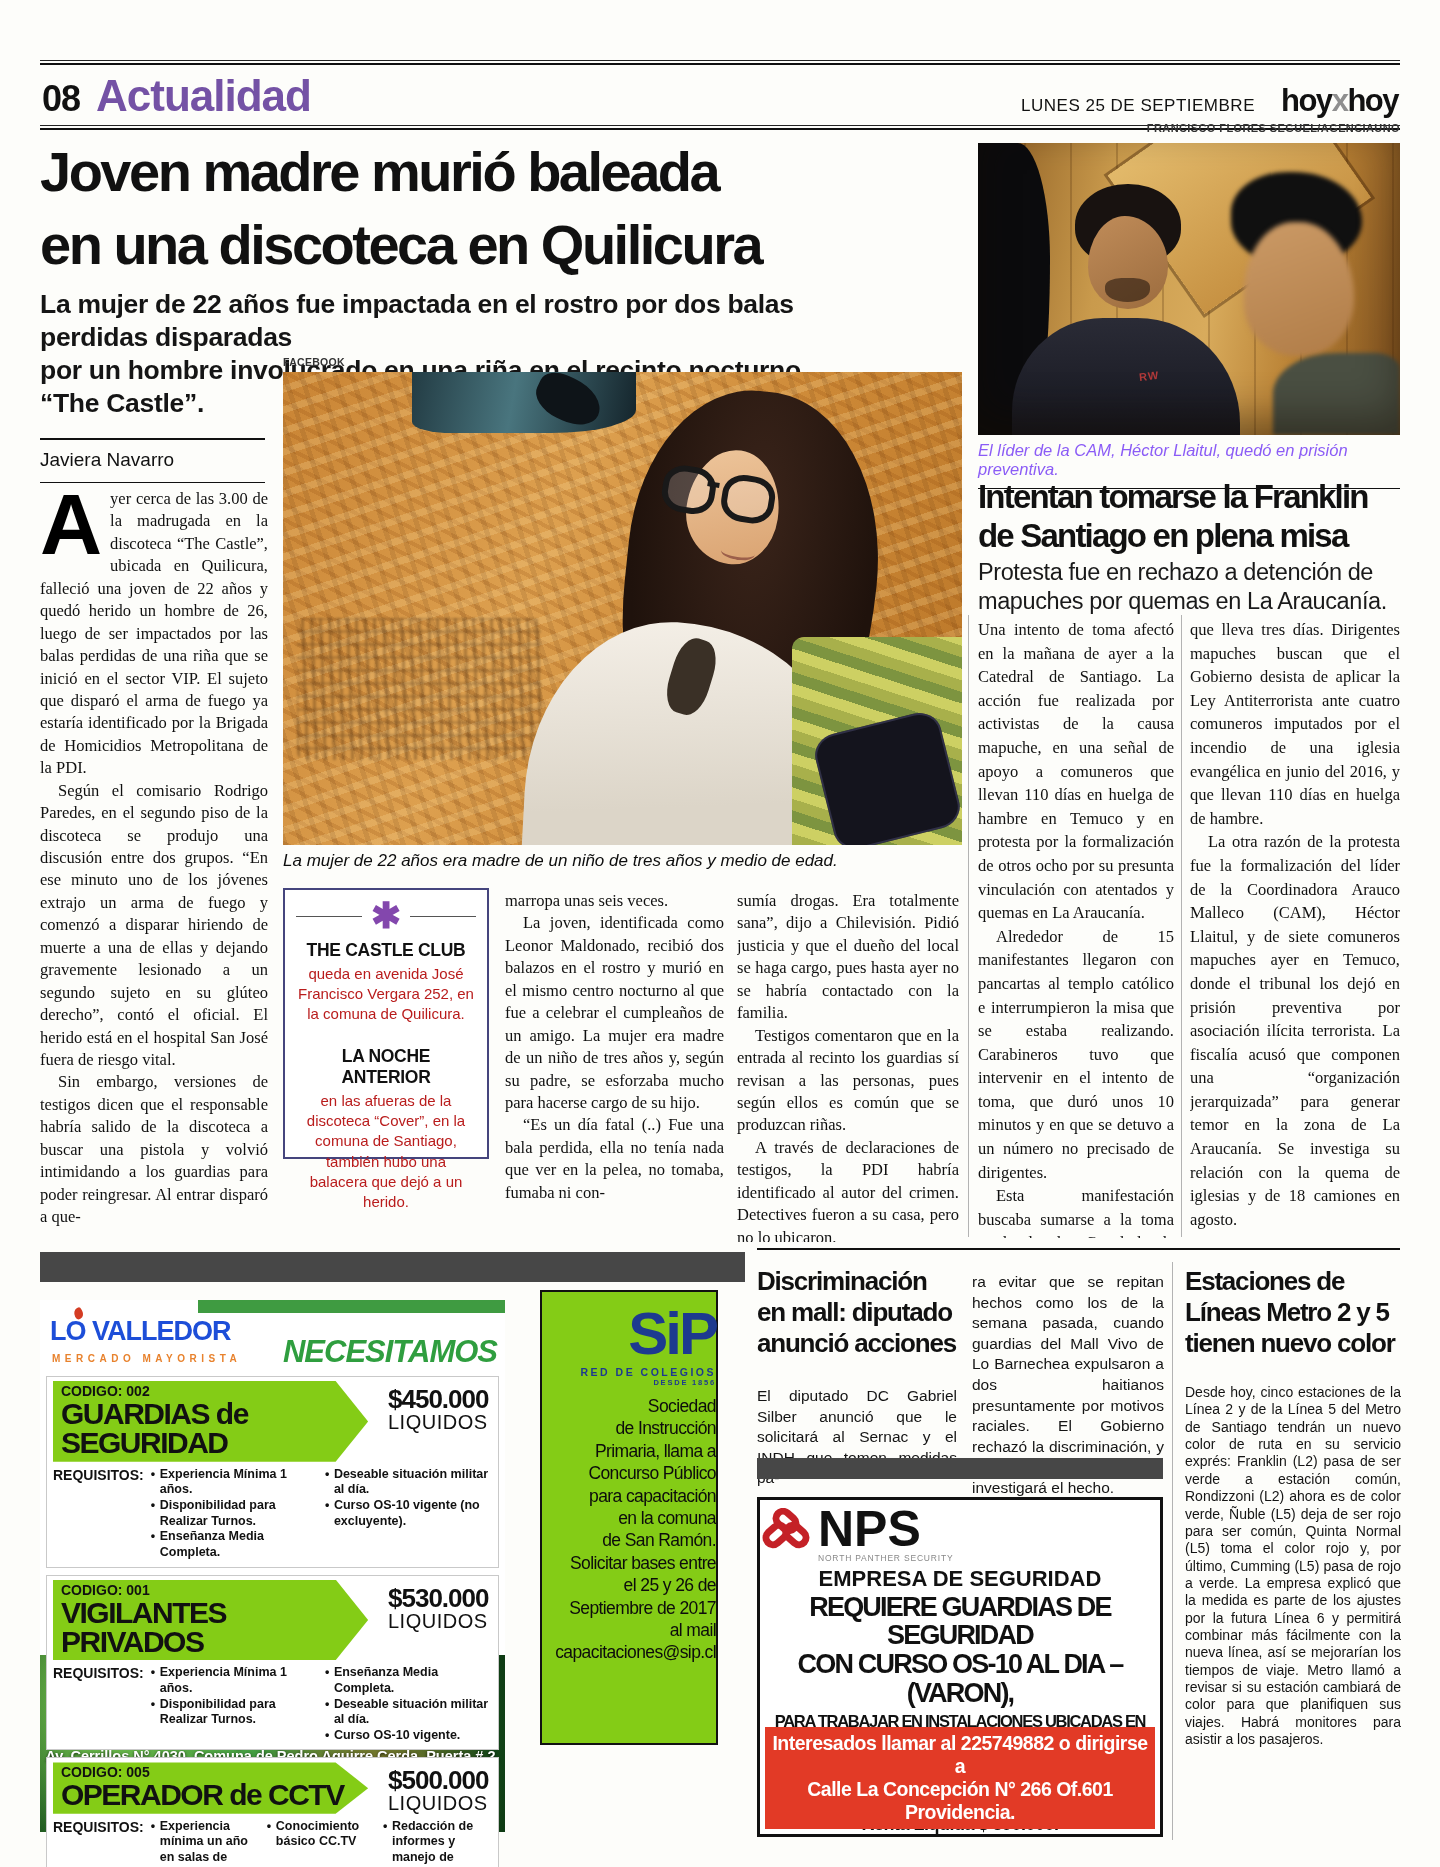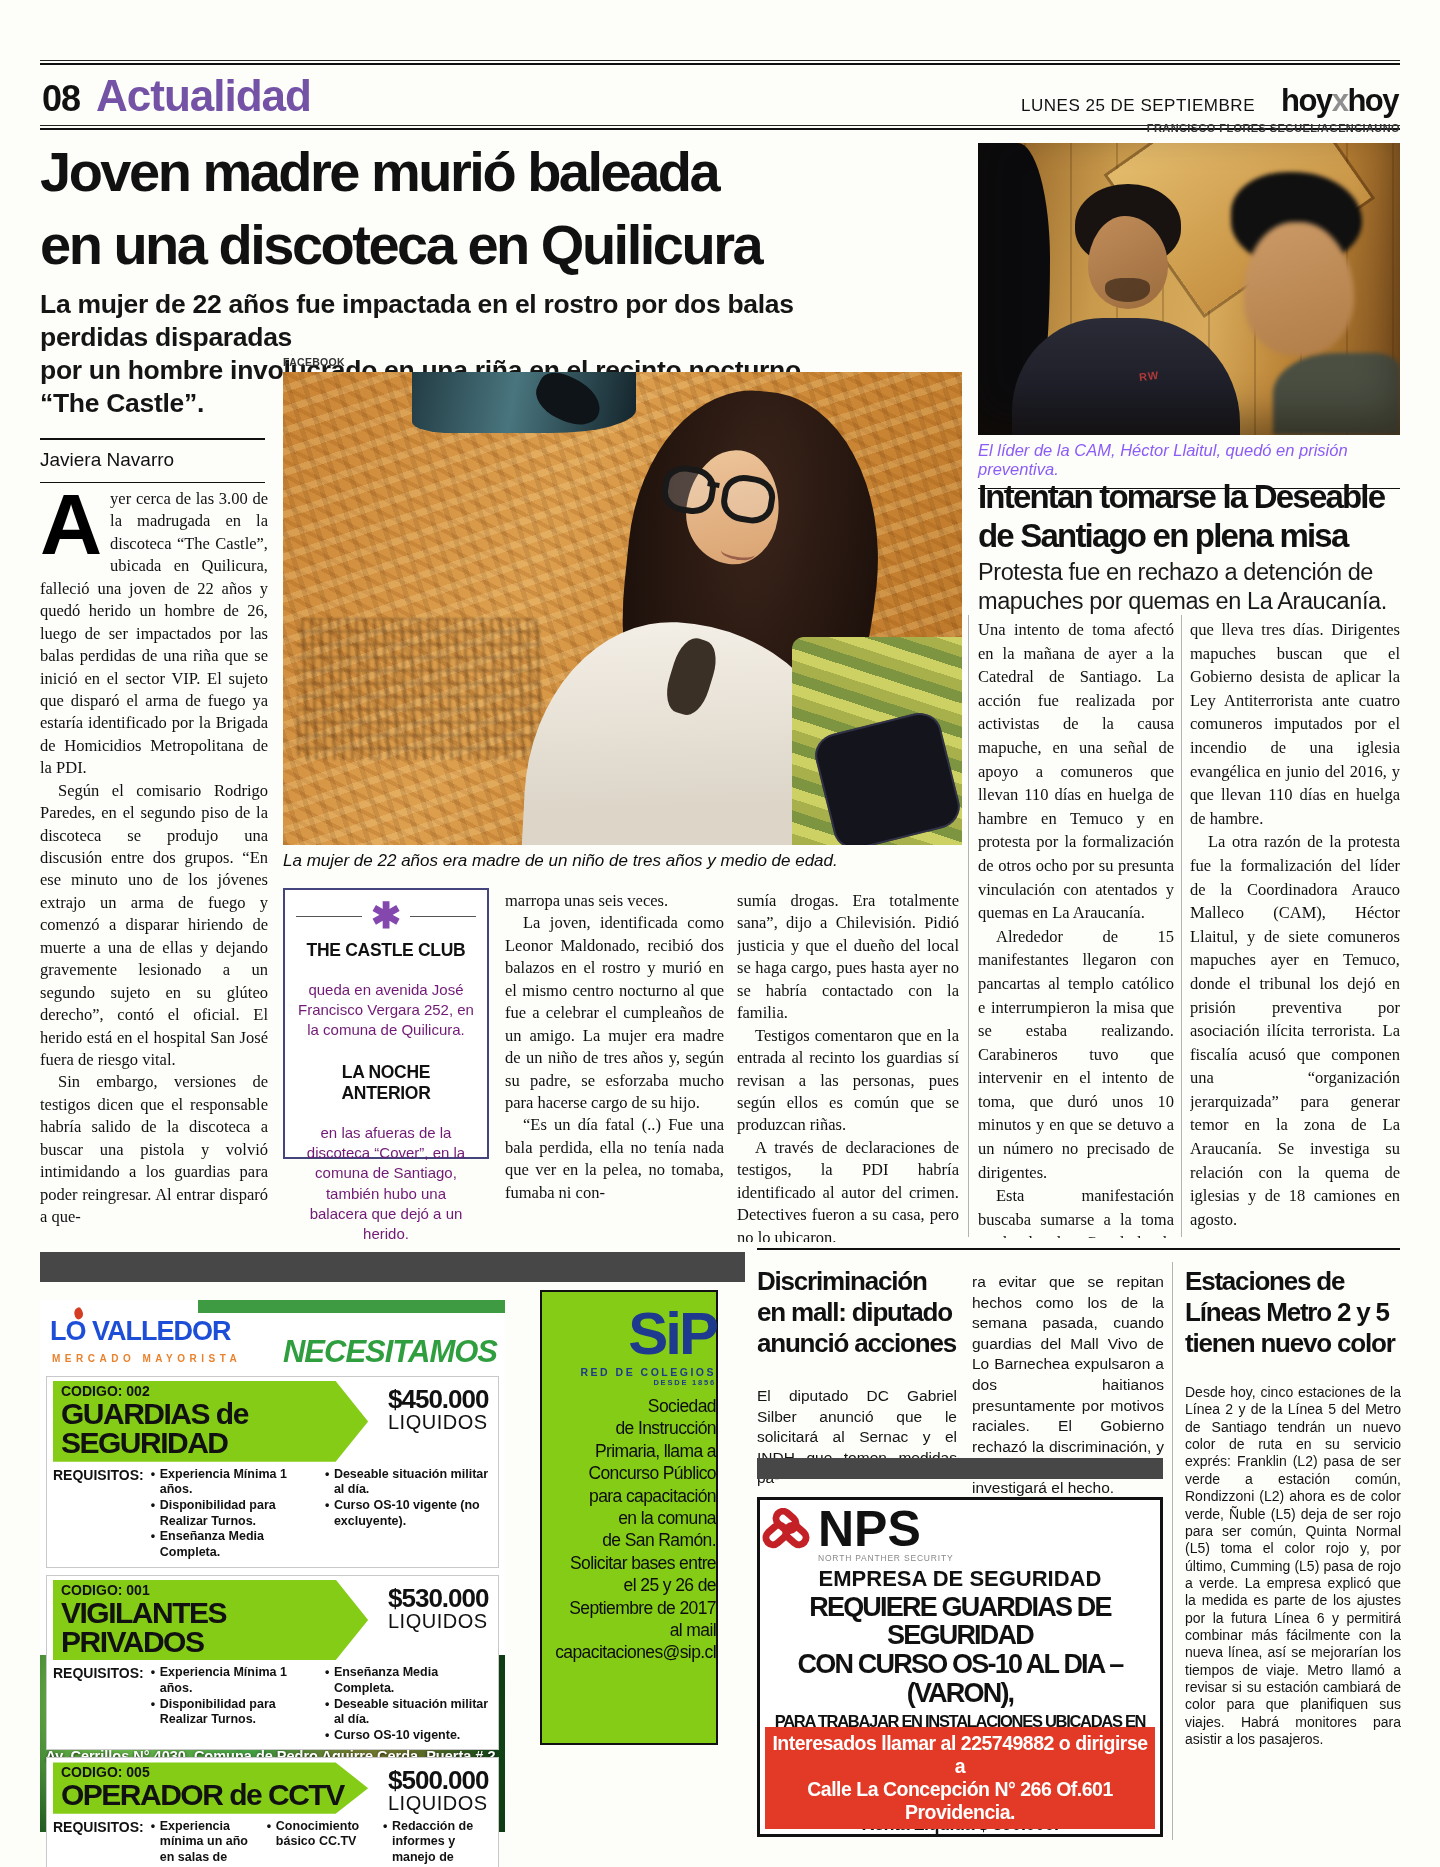--- a/index.html
+++ b/index.html
@@ -72,21 +72,21 @@
   .p1-pillow{position:absolute;right:1.5%;bottom:1%;width:19%;height:25%;background:#14141d;
     border-radius:18%;transform:rotate(-14deg);box-shadow:inset 0 0 0 2px rgba(100,100,150,.35);}
 
   
   #infobox{left:283px;top:888px;width:206px;height:271px;border:2px solid #45457d;background:#fff;
     box-sizing:border-box;text-align:center;padding:8px 11px;}
   .ib-astrow{display:flex;align-items:center;gap:9px;}
   .ib-line{flex:1;border-top:1.5px solid #555;}
   .ib-ast{color:#8347ad;font-size:36px;font-weight:900;line-height:1;}
   .ib-title{font-size:17.5px;font-weight:800;letter-spacing:-.3px;margin-top:6px;}
-  .ib-body{font-size:15px;font-weight:500;line-height:1.34;margin-top:19px;color:#701a75;}
+  .ib-body{font-size:15px;font-weight:500;line-height:1.34;margin-top:3px;color:#b91c1c;}
   .ib-gap{height:16px;}
 
   
   .vdiv{width:1px;background:#b3b3b3;}
   #vdiv-main{left:968px;top:615px;height:622px;}
   #vdiv-a2{left:1181px;top:615px;height:622px;}
   #vdiv-bot{left:1172px;top:1262px;height:578px;}
 
   
   #photo2{left:978px;top:143px;width:422px;height:292px;overflow:hidden;background:#b8893b;}
@@ -282,21 +282,21 @@
     <div class="p2-sil"></div>
     <div class="p2-man1-hair"></div>
     <div class="p2-man1-face"></div>
     <div class="p2-man1-body"></div>
     <div class="p2-man2-hair"></div>
     <div class="p2-man2-face"></div>
     <div class="p2-man2-body"></div>
     <div class="p2-vig"></div>
   </div>
   <div class="abs" id="cap2">El líder de la CAM, Héctor Llaitul, quedó en prisión preventiva.</div>
-  <div class="abs preline" id="hl2">Intentan tomarse la Deseable
+  <div class="abs preline" id="hl2">Intentan tomarse la Franklin
 de Santiago en plena misa</div>
   <div class="abs preline" id="sub2">Protesta fue en rechazo a detención de
 mapuches por quemas en La Araucanía.</div>
   <div class="abs serif2" id="a2colA">
     <p>Una intento de toma afectó en la mañana de ayer a la Catedral de Santiago. La acción fue realizada por activistas de la causa mapuche, en una señal de apoyo a comuneros que llevan 110 días en huelga de hambre en Temuco y en protesta por la formalización de otros ocho por su presunta vinculación con atentados y quemas en La Araucanía.</p>
     <p class="ind">Alrededor de 15 manifestantes llegaron con pancartas al templo católico e interrumpieron la misa que se estaba realizando. Carabineros tuvo que intervenir en el intento de toma, que duró unos 10 minutos y en que se detuvo a un número no precisado de dirigentes.</p>
     <p class="ind">Esta manifestación buscaba sumarse a la toma total de la Catedral de Concepción,</p>
   </div>
   <div class="abs serif2" id="a2colB">
     <p>que lleva tres días. Dirigentes mapuches buscan que el Gobierno desista de aplicar la Ley Antiterrorista ante cuatro comuneros imputados por el incendio de una iglesia evangélica en junio del 2016, y que llevan 110 días en huelga de hambre.</p>

